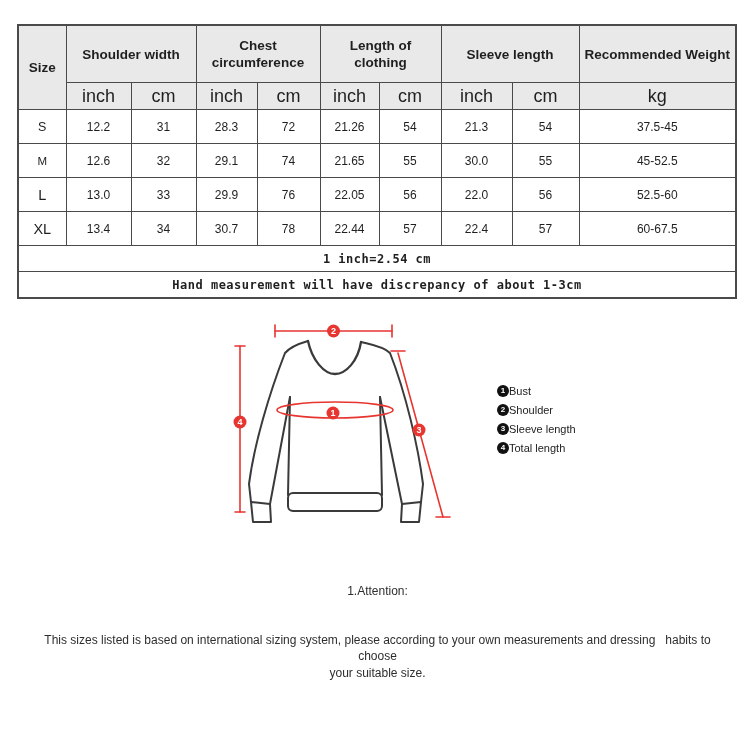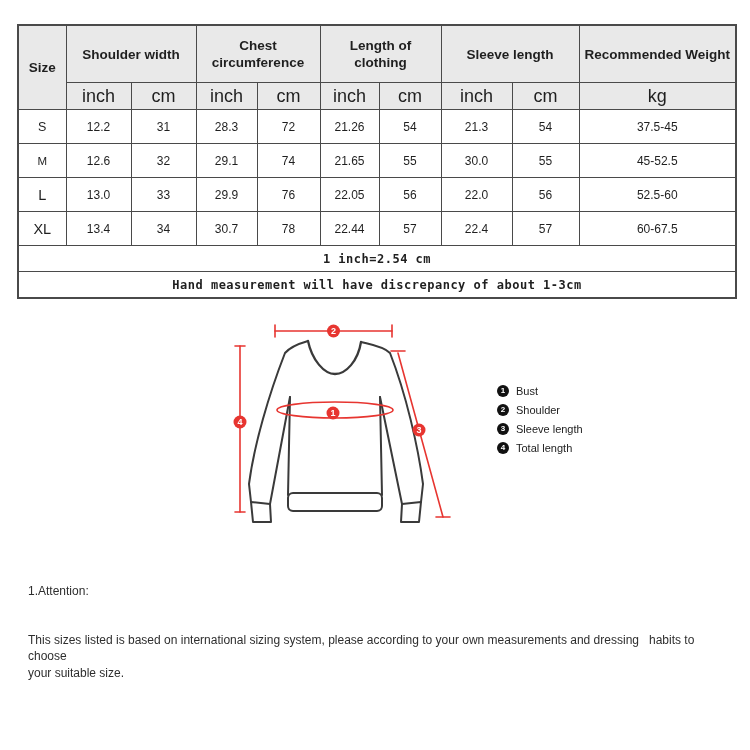--- a/index.html
+++ b/index.html
@@ -30,27 +30,27 @@
   }
   
   .sweater-svg{position:absolute;left:225px;top:318px;}
   .legend{position:absolute;left:497px;top:381px;}
   .legend-item{display:flex;align-items:center;height:19px;}
   .legend-bullet{
     width:12px;height:12px;border-radius:50%;background:#111111;color:#ffffff;
     font-size:8px;font-weight:bold;display:flex;align-items:center;justify-content:center;
     flex:0 0 12px;
   }
-  .legend-label{margin-left:7px;font-size:11px;color:#222222;}
+  .legend-label{font-size:11px;color:#222222;}
   
   .notes{
     position:absolute;left:28px;top:517px;width:715px;
     font-size:12px;line-height:16.4px;color:#2e2e2e;white-space:pre-wrap;
   }
-  .note-section{margin:0 16px 15px 0;}
+  .note-section{margin:0 16px 15px 0;text-align:center;}
   .note-heading{white-space:pre-wrap;}
   .note-body{white-space:pre-wrap;}
 </style>
 </head>
 <body>
 
 <table class="size-table">
   <colgroup>
     <col style="width:48px">
       <col style="width:65px">

